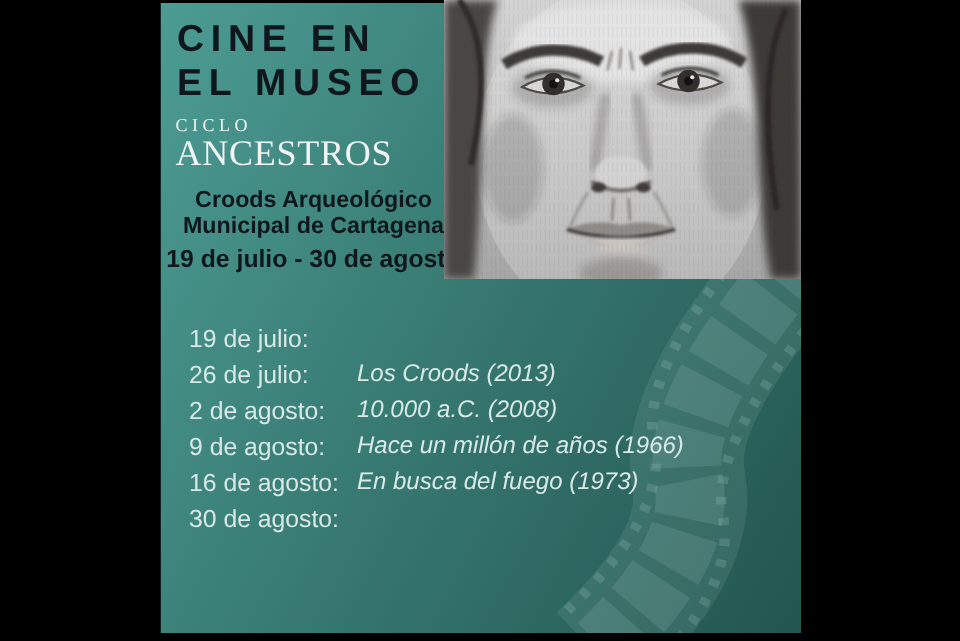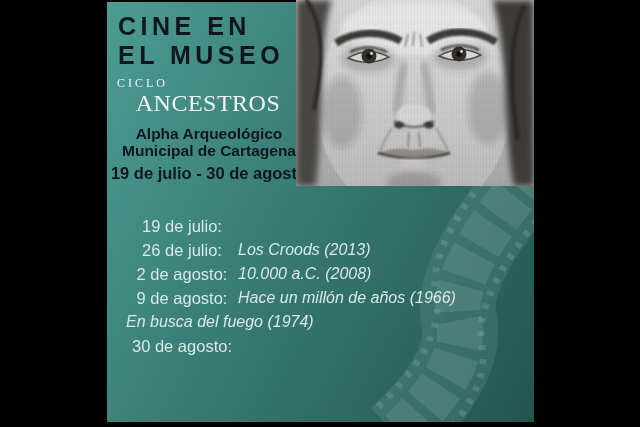--- a/index.html
+++ b/index.html
@@ -29,38 +29,38 @@
     font-size:25px;letter-spacing:4.5px;white-space:nowrap;
   }
   .title-1{top:10px;}
   .title-2{top:39px;}
   .ciclo{
     position:absolute;top:74px;left:0;width:182px;text-align:left;
     font-family:"Liberation Serif","DejaVu Serif",serif;
     font-size:12px;letter-spacing:3px;color:var(--serif-ink);
   }
   .ancestros{
-    position:absolute;top:88px;left:0;width:182px;text-align:center;
+    position:absolute;top:88px;left:0;width:182px;
     font-family:"Liberation Serif","DejaVu Serif",serif;
     font-size:24px;letter-spacing:0.5px;color:var(--serif-ink);white-space:nowrap;
   }
   .venue{
     position:absolute;top:123px;left:-6px;width:196px;text-align:center;
     font-weight:700;font-size:15.5px;line-height:17px;color:var(--title-ink);
   }
   .date-range{
     position:absolute;top:162px;left:-8px;width:200px;text-align:center;
     font-weight:700;font-size:16.5px;color:var(--title-ink);white-space:nowrap;
   }
 
   .schedule{position:absolute;left:19px;top:212px;z-index:2;}
   .sched-row{display:flex;align-items:flex-start;}
   .sched-date{
     width:112px;flex:0 0 112px;color:var(--list-ink);
-    font-size:16.5px;line-height:24px;white-space:nowrap;text-align:center;
+    font-size:16.5px;line-height:24px;white-space:nowrap;
   }
   .sched-films{display:flex;flex-direction:column;}
   .film-title{
     color:var(--list-ink);font-style:italic;
     font-size:16px;line-height:24px;white-space:nowrap;
   }
 
   .portrait{
     position:absolute;left:189px;top:-2px;width:238px;height:186px;
     z-index:3;overflow:hidden;background:#b5b5b5;
@@ -83,21 +83,21 @@
       <path d="M 452,140 C 378,222 344,278 352,318 C 359,353 334,393 290,434" transform="translate(-23,-25)" stroke-width="7" stroke-opacity="0.16" stroke-dasharray="5 9"></path>
     </g>
   </svg>
 
   <div class="header-col">
     <div class="title-line title-1">CINE EN</div>
     <div class="title-line title-2">EL MUSEO</div>
     <div class="ciclo">CICLO</div>
     <div class="ancestros">ANCESTROS</div>
     <div class="venue">
-      <div>Alpha Arqueológico</div>
+      <div>Croods Arqueológico</div>
       <div>Municipal de Cartagena</div>
     </div>
     <div class="date-range">19 de julio - 30 de agosto</div>
   </div>
 
   <div class="schedule">
       <div class="sched-row">
         <div class="sched-date">19 de julio:</div>
       </div>
       <div class="sched-row">
@@ -112,22 +112,23 @@
           <div class="film-title">10.000 a.C. (2008)</div>
         </div>
       </div>
       <div class="sched-row">
         <div class="sched-date">9 de agosto:</div>
         <div class="sched-films">
           <div class="film-title">Hace un millón de años (1966)</div>
         </div>
       </div>
       <div class="sched-row">
-        <div class="sched-films">
-          <div class="film-title">En busca del fuego (1974)</div>
+        <div class="sched-date">16 de agosto:</div>
+        <div class="sched-films">
+          <div class="film-title">En busca del fuego (1973)</div>
         </div>
       </div>
       <div class="sched-row">
         <div class="sched-date">30 de agosto:</div>
       </div>
     </div>
 
   <div class="portrait">
     <svg viewBox="0 0 238 186" preserveAspectRatio="none" aria-hidden="true">
       <defs>

